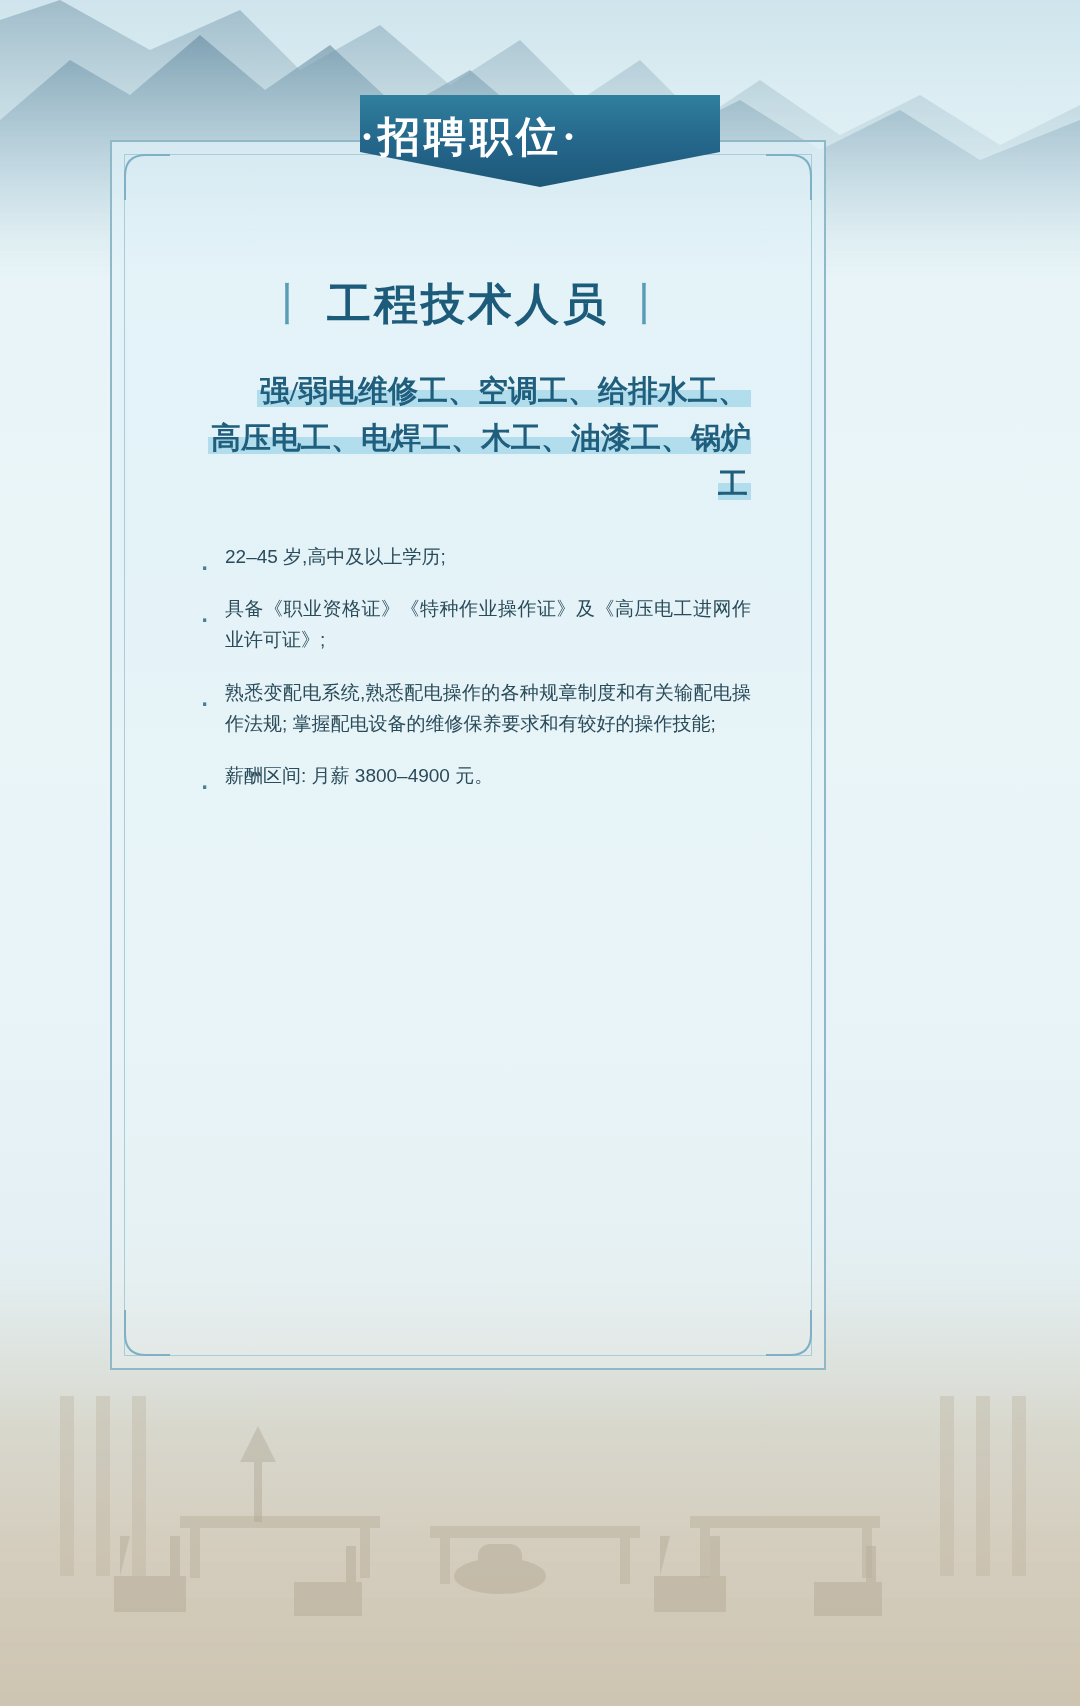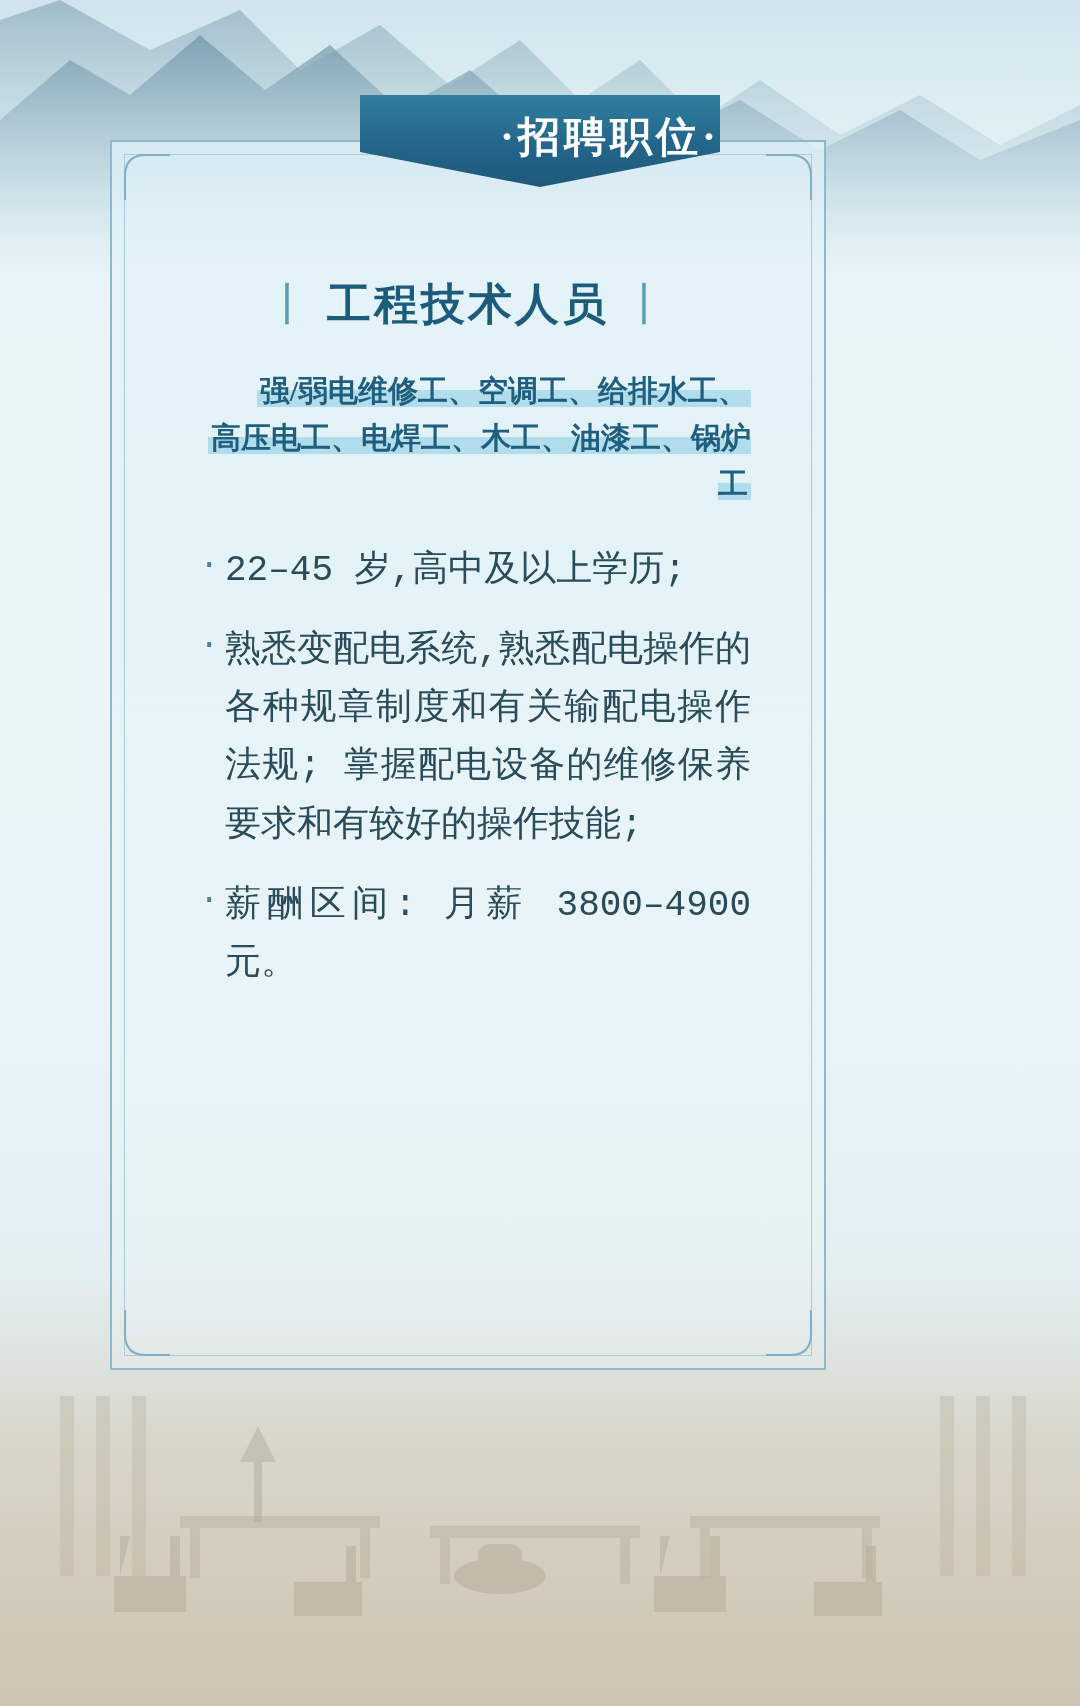--- a/index.html
+++ b/index.html
@@ -104,21 +104,21 @@
     position: absolute;
     inset: 0;
     background: linear-gradient(to bottom, #2f7f9e 0%, #24658a 55%, #1d5878 100%);
     clip-path: polygon(0 0, 100% 0, 100% 62%, 50% 100%, 0 62%);
     box-shadow: 0 4px 10px rgba(30,80,110,0.25);
   }
   .banner-text {
     position: absolute;
     left: 0; right: 0;
     top: 14px;
-    text-align: right;
+    text-align: left;
     color: #ffffff;
     font-family: "Liberation Serif", serif;
     font-size: 42px;
     font-weight: bold;
     letter-spacing: 4px;
   }
 
   
   .content {
     position: absolute;
@@ -157,24 +157,24 @@
 
   ul.bullets {
     list-style: none;
     margin: 0;
     padding: 0;
   }
   ul.bullets li {
     position: relative;
     padding-left: 40px;
     margin-bottom: 22px;
-    font-size: 36px;
+    font-size: 19px;
     line-height: 1.62;
     color: #2a4b59;
-    font-family: Liberation Mono, monospace;
+    font-family: Liberation Sans, sans-serif;
     text-align: justify;
   }
   ul.bullets li::before {
     content: "·";
     position: absolute;
     left: 14px;
     top: -4px;
     font-size: 34px;
     color: #4a7f95;
     line-height: 1.6;
@@ -274,20 +274,21 @@
           <span class="bar">丨</span><span>工程技术人员</span><span class="bar">丨</span>
         </div>
 
         <div class="subtitle">
           <span class="hl">强/弱电维修工、空调工、给排水工、</span><br>
           <span class="hl">高压电工、电焊工、木工、油漆工、锅炉工</span>
         </div>
 
         <ul class="bullets">
           <li>22–45 岁,高中及以上学历;</li>
+          <li>具备《职业资格证》《特种作业操作证》及《高压电工进网作业许可证》;</li>
           <li>熟悉变配电系统,熟悉配电操作的各种规章制度和有关输配电操作法规; 掌握配电设备的维修保养要求和有较好的操作技能;</li>
           <li class="last-item">薪酬区间: 月薪 3800–4900 元。</li>
         </ul>
 
       </div>
     </div>
   </div>
 
   <div class="banner">
     <div class="banner-shape"></div>

